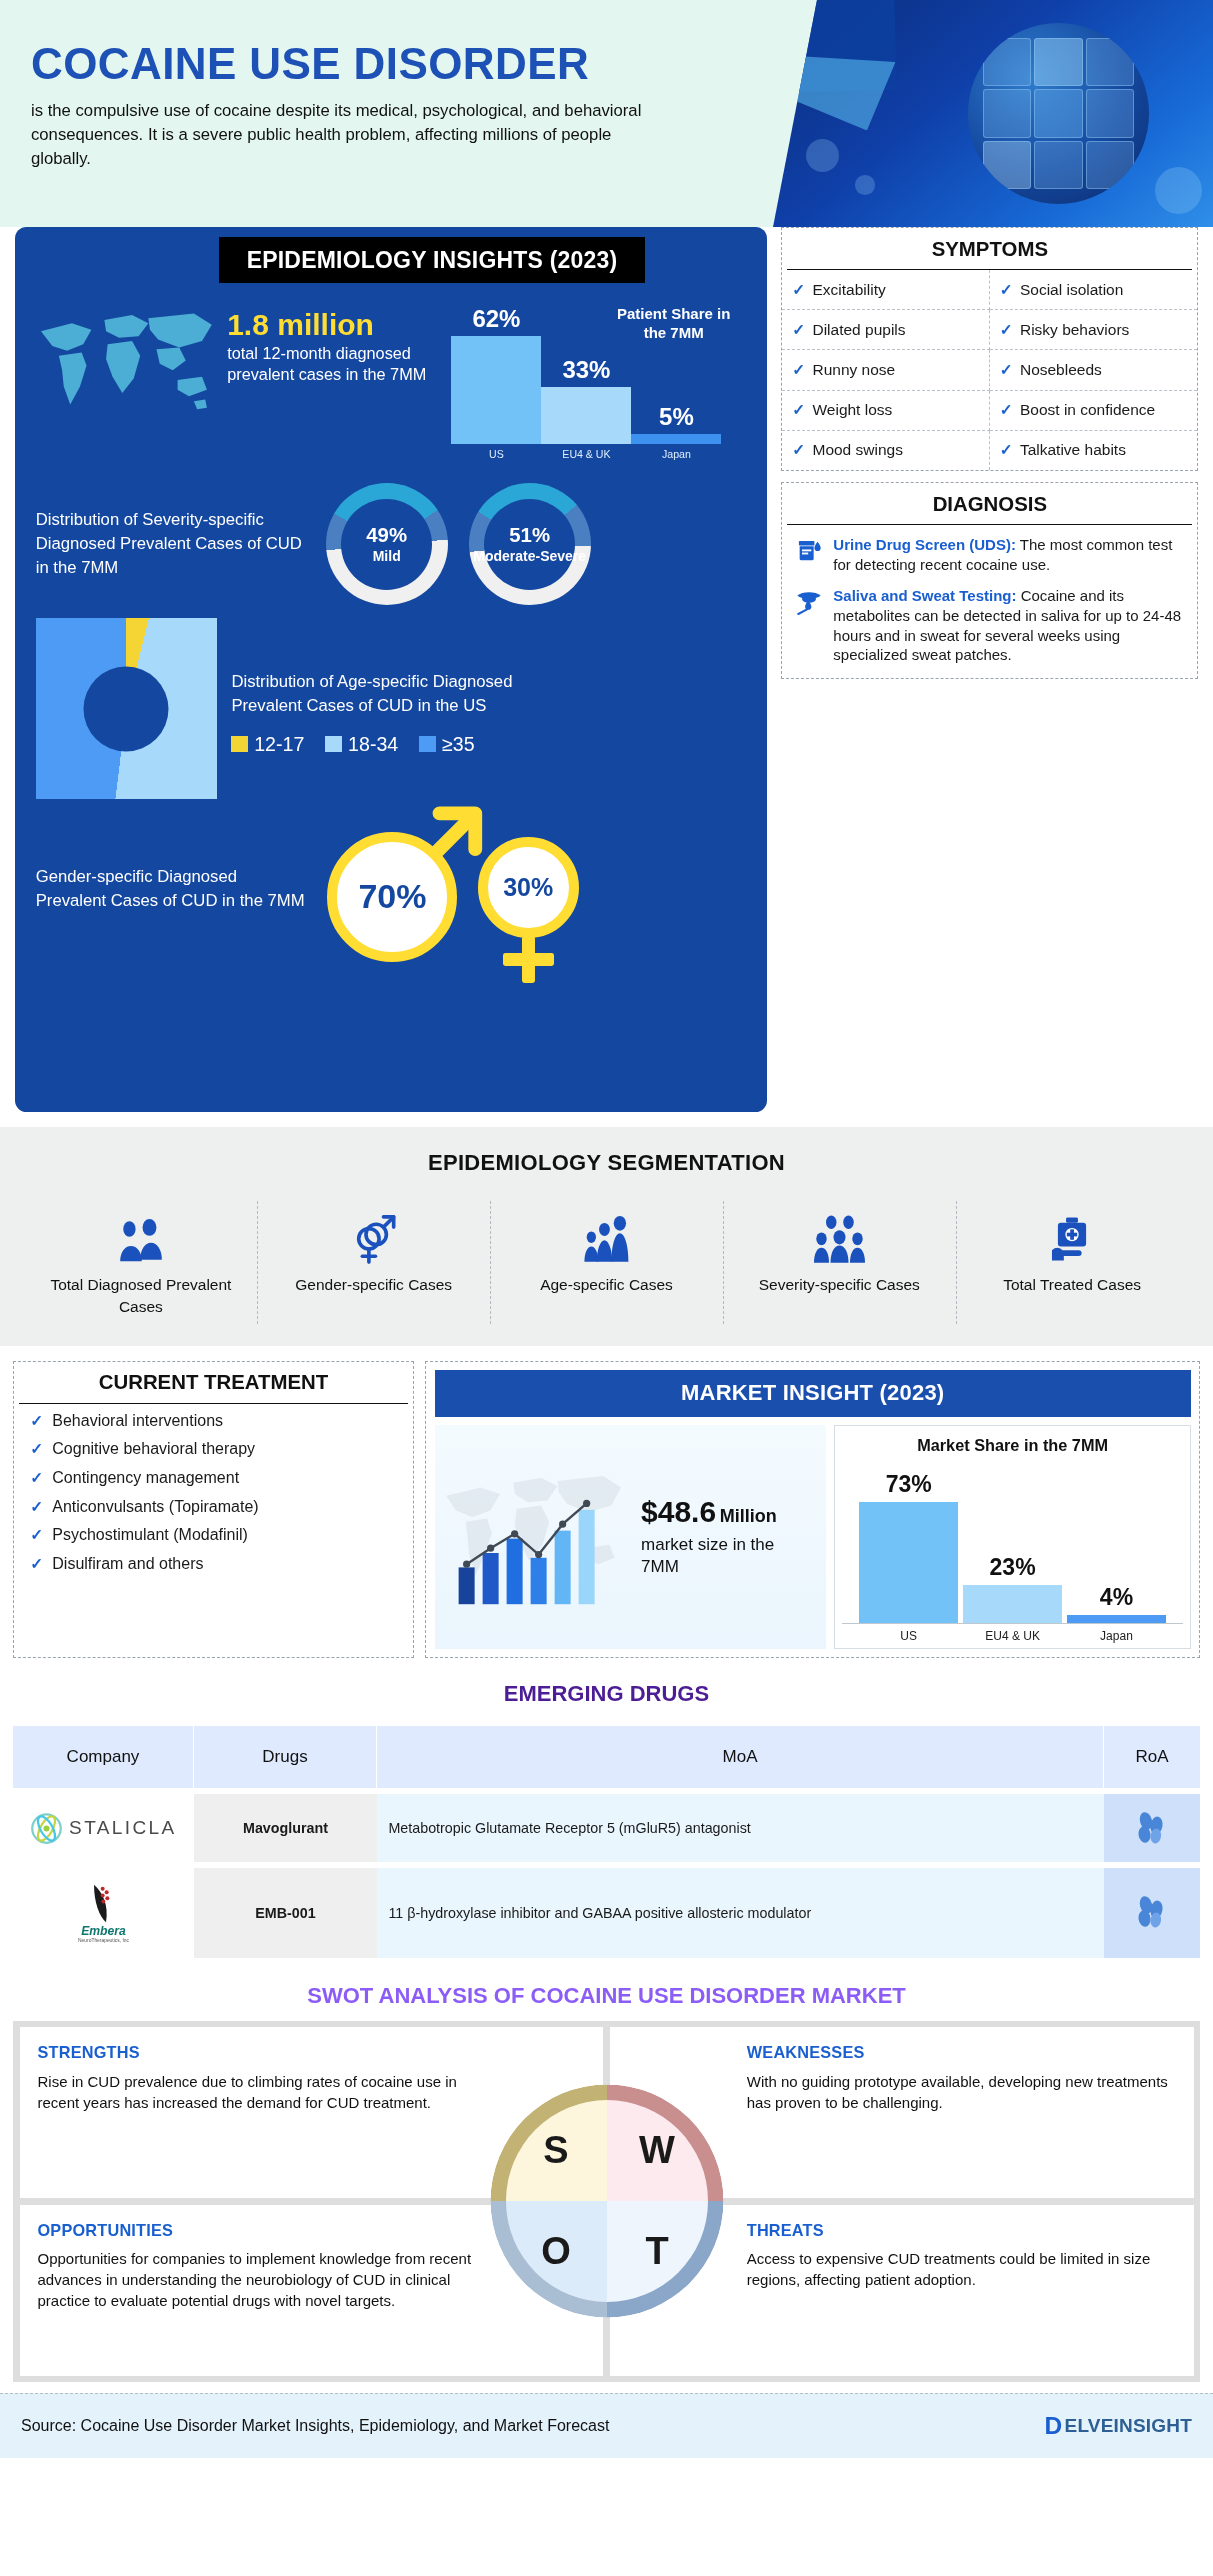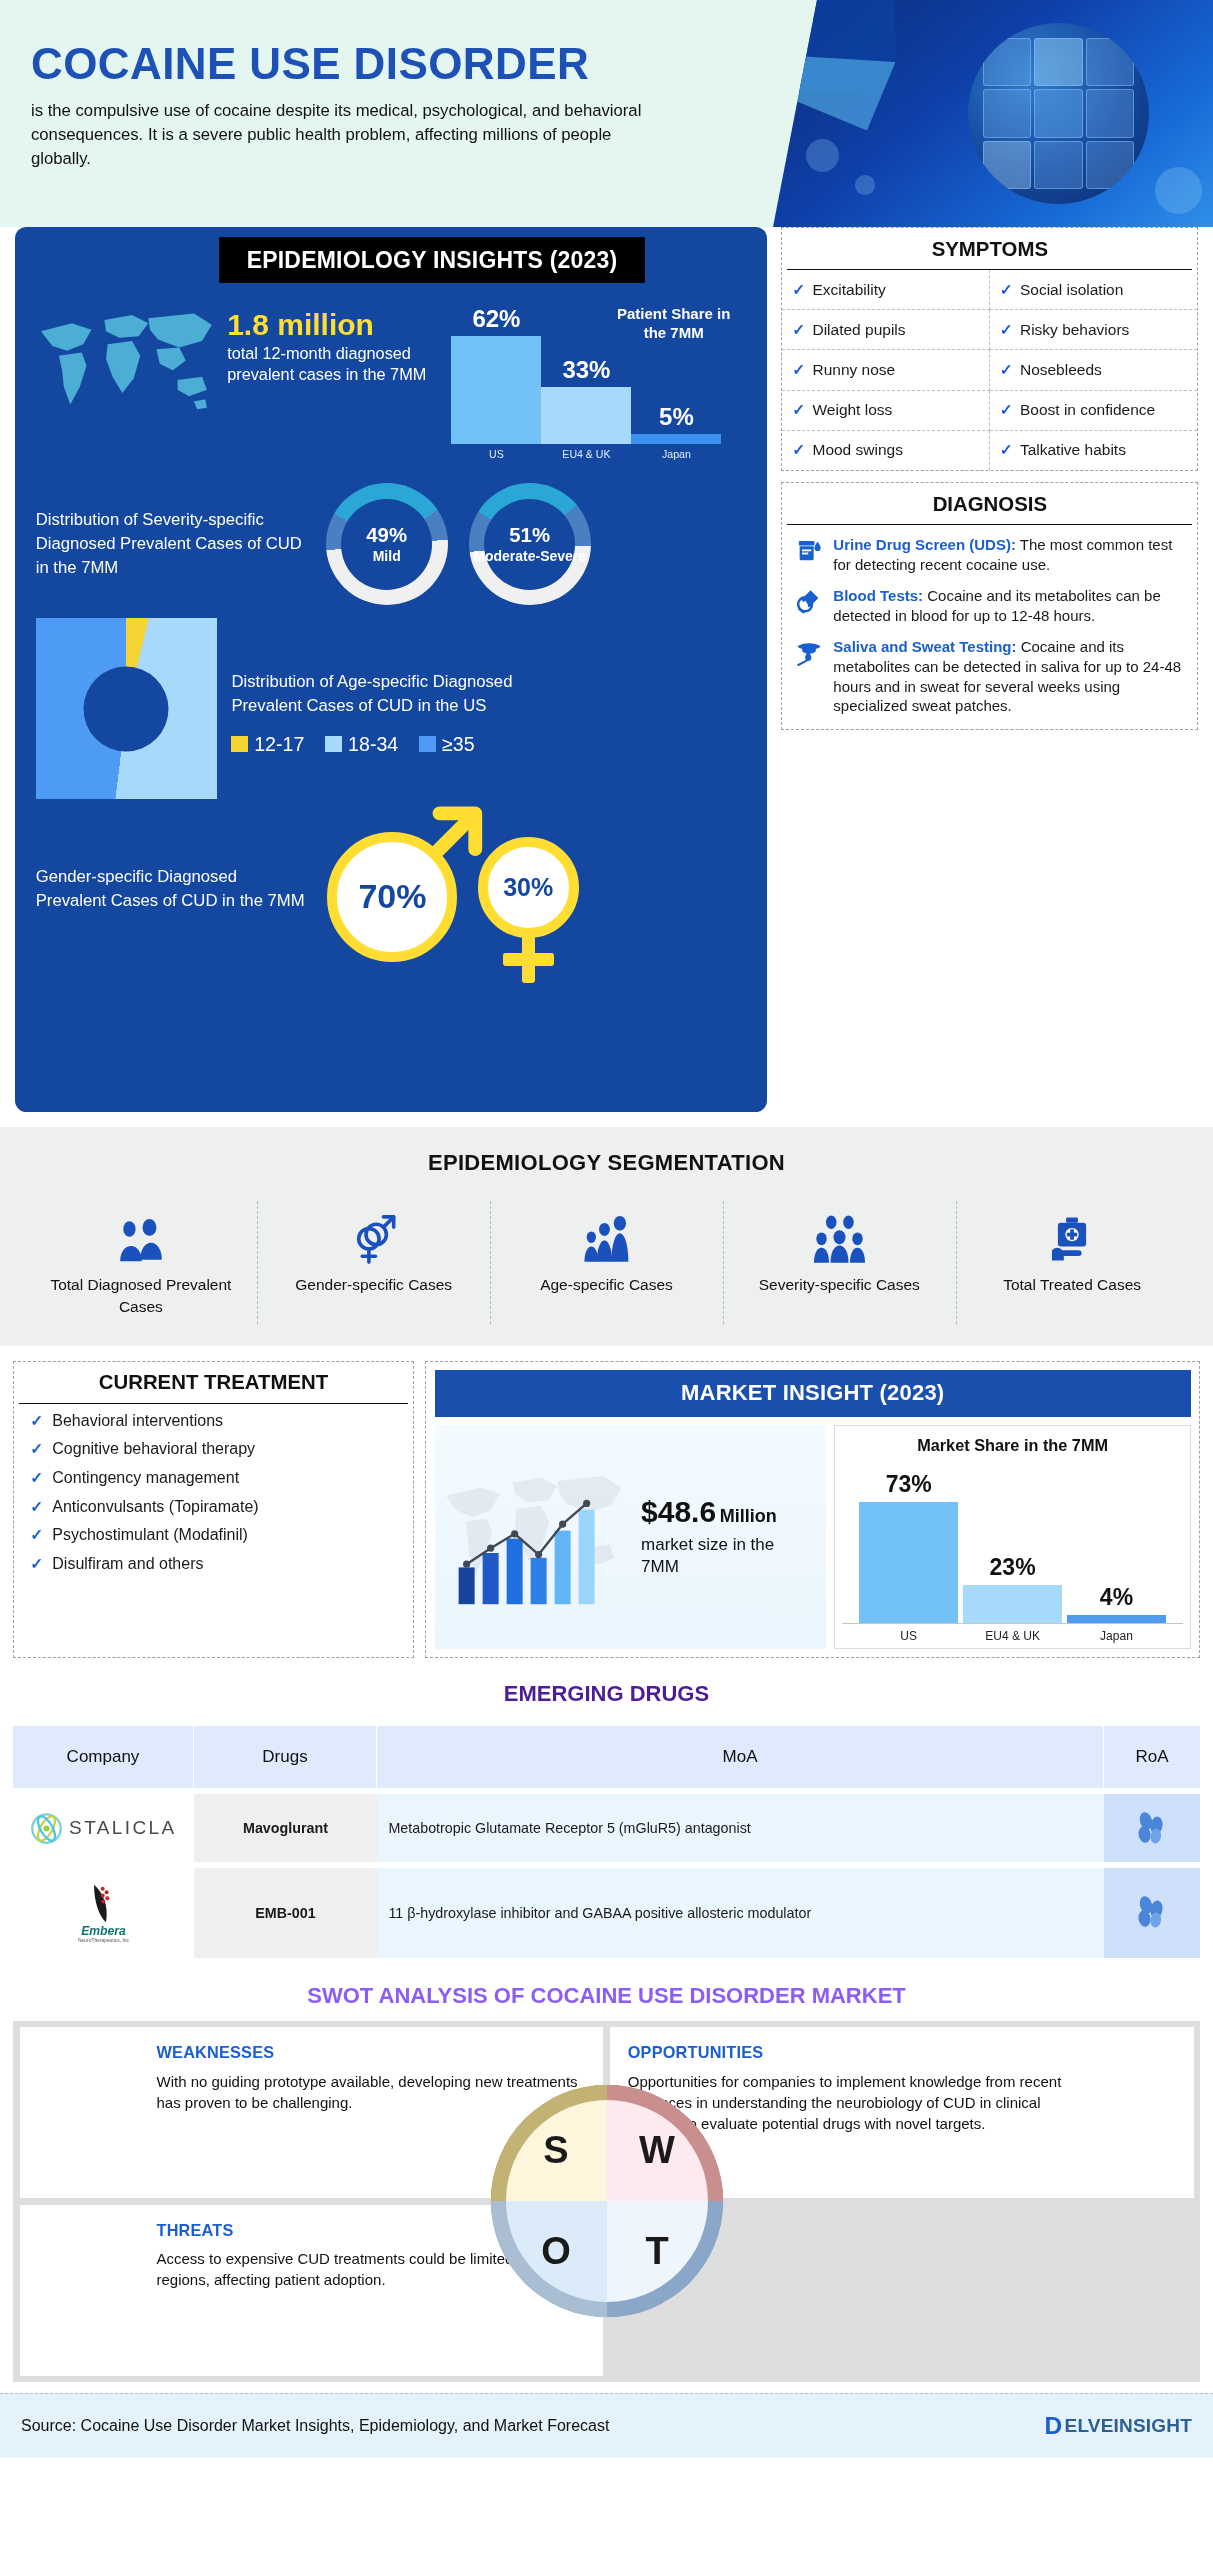--- a/index.html
+++ b/index.html
@@ -477,33 +477,20 @@
                   <rect x="9" y="16" width="12" height="2.4" fill="#fff"></rect>
                   <rect x="9" y="20" width="8" height="2.4" fill="#fff"></rect>
                   <path d="M29 6 c3 4 4 6 4 8 a4 4 0 0 1 -8 0 c0-2 1-4 4-8 z"></path>
                 </svg>
               </div>
               <div class="diag-txt">
                 <b>Urine Drug Screen (UDS):</b><span> The most common test for detecting recent cocaine use.</span>
               </div>
             </div>
 
-            <div class="diag-item">
-              <div class="diag-ico">
-                <svg viewBox="0 0 36 36" width="28" height="28" fill="#1a5fd0">
-                  <path d="M20 3 l10 10 -12 12 -10 -10 z"></path>
-                  <circle cx="13" cy="21" r="9" fill="none" stroke="#1a5fd0" stroke-width="3.2"></circle>
-                  <path d="M13 16 c2.6 3.4 3.6 5 3.6 6.2 a3.6 3.6 0 0 1 -7.2 0 c0-1.2 1-2.8 3.6-6.2z" fill="#fff"></path>
-                  <rect x="3" y="27" width="10" height="3.4" rx="1.7" transform="rotate(40 8 29)"></rect>
-                </svg>
-              </div>
-              <div class="diag-txt">
-                <b>Blood Tests:</b><span> Cocaine and its metabolites can be detected in blood for up to 12-48 hours.</span>
-              </div>
-            </div>
 
             <div class="diag-item">
               <div class="diag-ico">
                 <svg viewBox="0 0 36 36" width="28" height="28" fill="#1a5fd0">
                   <path d="M3 10 c6 -6 24 -6 30 0 c-6 5 -24 5 -30 0z"></path>
                   <ellipse cx="18" cy="14" rx="9" ry="5"></ellipse>
                   <path d="M17 15 c3 5 4 7 4 9 a4 4 0 0 1 -8 0 c0-2 1-4 4-9z"></path>
                   <rect x="2" y="29" width="16" height="2.6" rx="1.3" transform="rotate(-28 10 30)"></rect>
                 </svg>
               </div>
@@ -760,20 +747,24 @@
           </td>
         </tr>
       </tbody>
     </table>
   </div>
 
   <div class="swot-wrap">
     <h2>SWOT ANALYSIS OF COCAINE USE DISORDER MARKET</h2>
     <div class="swot-grid">
 
+      <div class="swot-cell">
+        <h3>STRENGTHS</h3>
+        <p>Rise in CUD prevalence due to climbing rates of cocaine use in recent years has increased the demand for CUD treatment.</p>
+      </div>
       <div class="swot-cell right">
         <h3>WEAKNESSES</h3>
         <p>With no guiding prototype available, developing new treatments has proven to be challenging.</p>
       </div>
       <div class="swot-cell">
         <h3>OPPORTUNITIES</h3>
         <p>Opportunities for companies to implement knowledge from recent advances in understanding the neurobiology of CUD in clinical practice to evaluate potential drugs with novel targets.</p>
       </div>
       <div class="swot-cell right">
         <h3>THREATS</h3>

